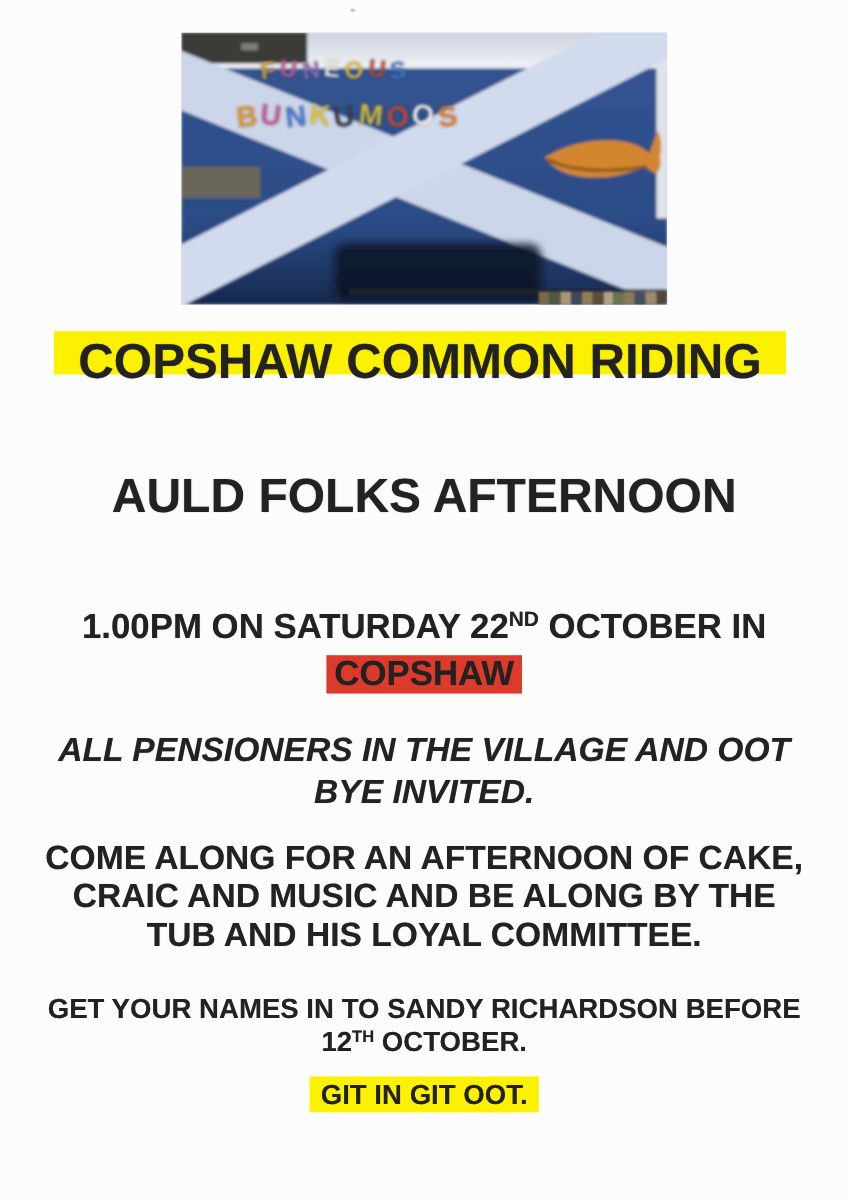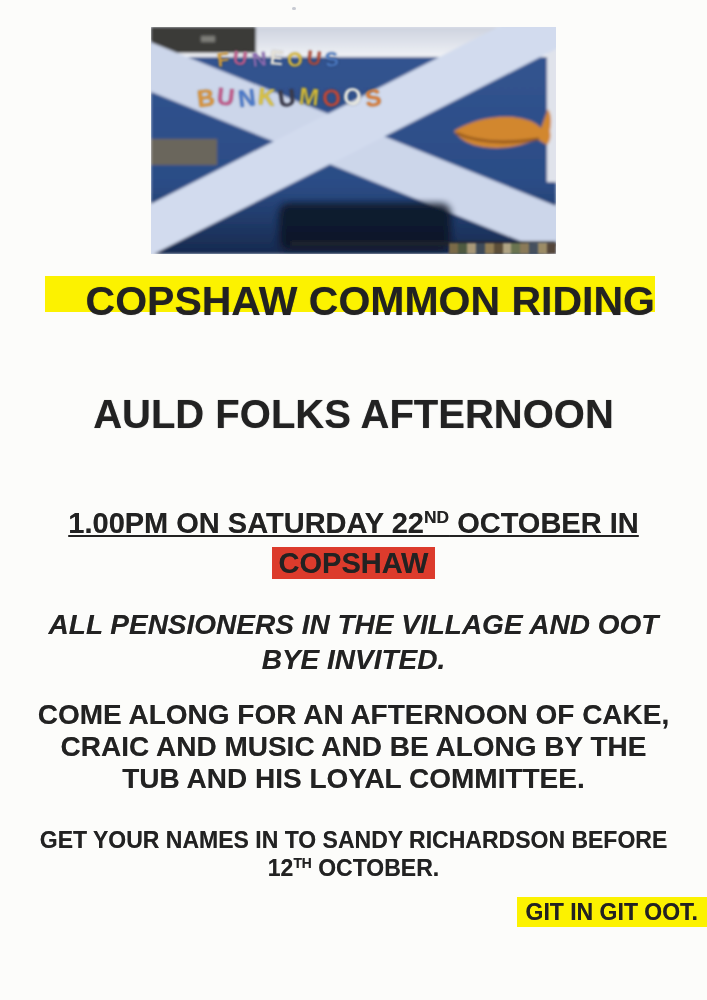--- a/index.html
+++ b/index.html
@@ -34,30 +34,30 @@
   .magnet-row span:nth-child(odd){transform:rotate(-7deg) translateY(1px);}
   .magnet-row span:nth-child(even){transform:rotate(6deg);}
   .shelf-strip{position:absolute;left:298px;top:216px;width:107px;height:11px;display:flex;filter:blur(.8px);}
   .shelf-strip i{flex:1 0 auto;height:11px;}
 
   
   .centerblock{position:absolute;left:0;right:0;text-align:center;}
   .title-band{
     position:absolute;left:45px;top:276px;width:610px;height:36px;
     background:var(--highlight_yellow);
-    font-size:41px;line-height:50px;text-align:right;white-space:nowrap;
+    font-size:41px;line-height:50px;text-align:center;white-space:nowrap;
     text-shadow:0 0 1px rgba(30,30,30,.45);
   }
   .heading{top:390px;font-size:40px;line-height:49px;text-shadow:0 0 1px rgba(30,30,30,.45);}
-  .when{top:506px;font-size:29px;line-height:35px;text-shadow:0 0 .6px rgba(30,30,30,.5);text-decoration:underline;}
+  .when{top:506px;font-size:29px;line-height:35px;text-shadow:0 0 .6px rgba(30,30,30,.5);}
   .venue{display:inline-block;background:var(--highlight_red);padding:0 7px;line-height:32px;margin-top:2px;}
   .invite{top:607px;font-size:28px;line-height:35px;text-shadow:0 0 .6px rgba(30,30,30,.5);font-style:italic;}
   .details{top:699px;font-size:28px;line-height:32px;text-shadow:0 0 .6px rgba(30,30,30,.5);}
   .rsvp{top:826px;font-size:23px;line-height:28px;text-shadow:0 0 .5px rgba(30,30,30,.5);}
-  .footer-line{top:897px;font-size:23px;text-align:right;}
+  .footer-line{top:897px;font-size:23px;}
   .footer-hl{display:inline-block;background:var(--highlight_yellow);padding:2px 9px;line-height:26px;text-shadow:0 0 .5px rgba(30,30,30,.5);}
   .ord{font-size:60%;position:relative;top:-0.55em;letter-spacing:0;}
 </style>
 </head>
 <body>
 
 <div class="page">
 
   <div class="speck"></div>
 

